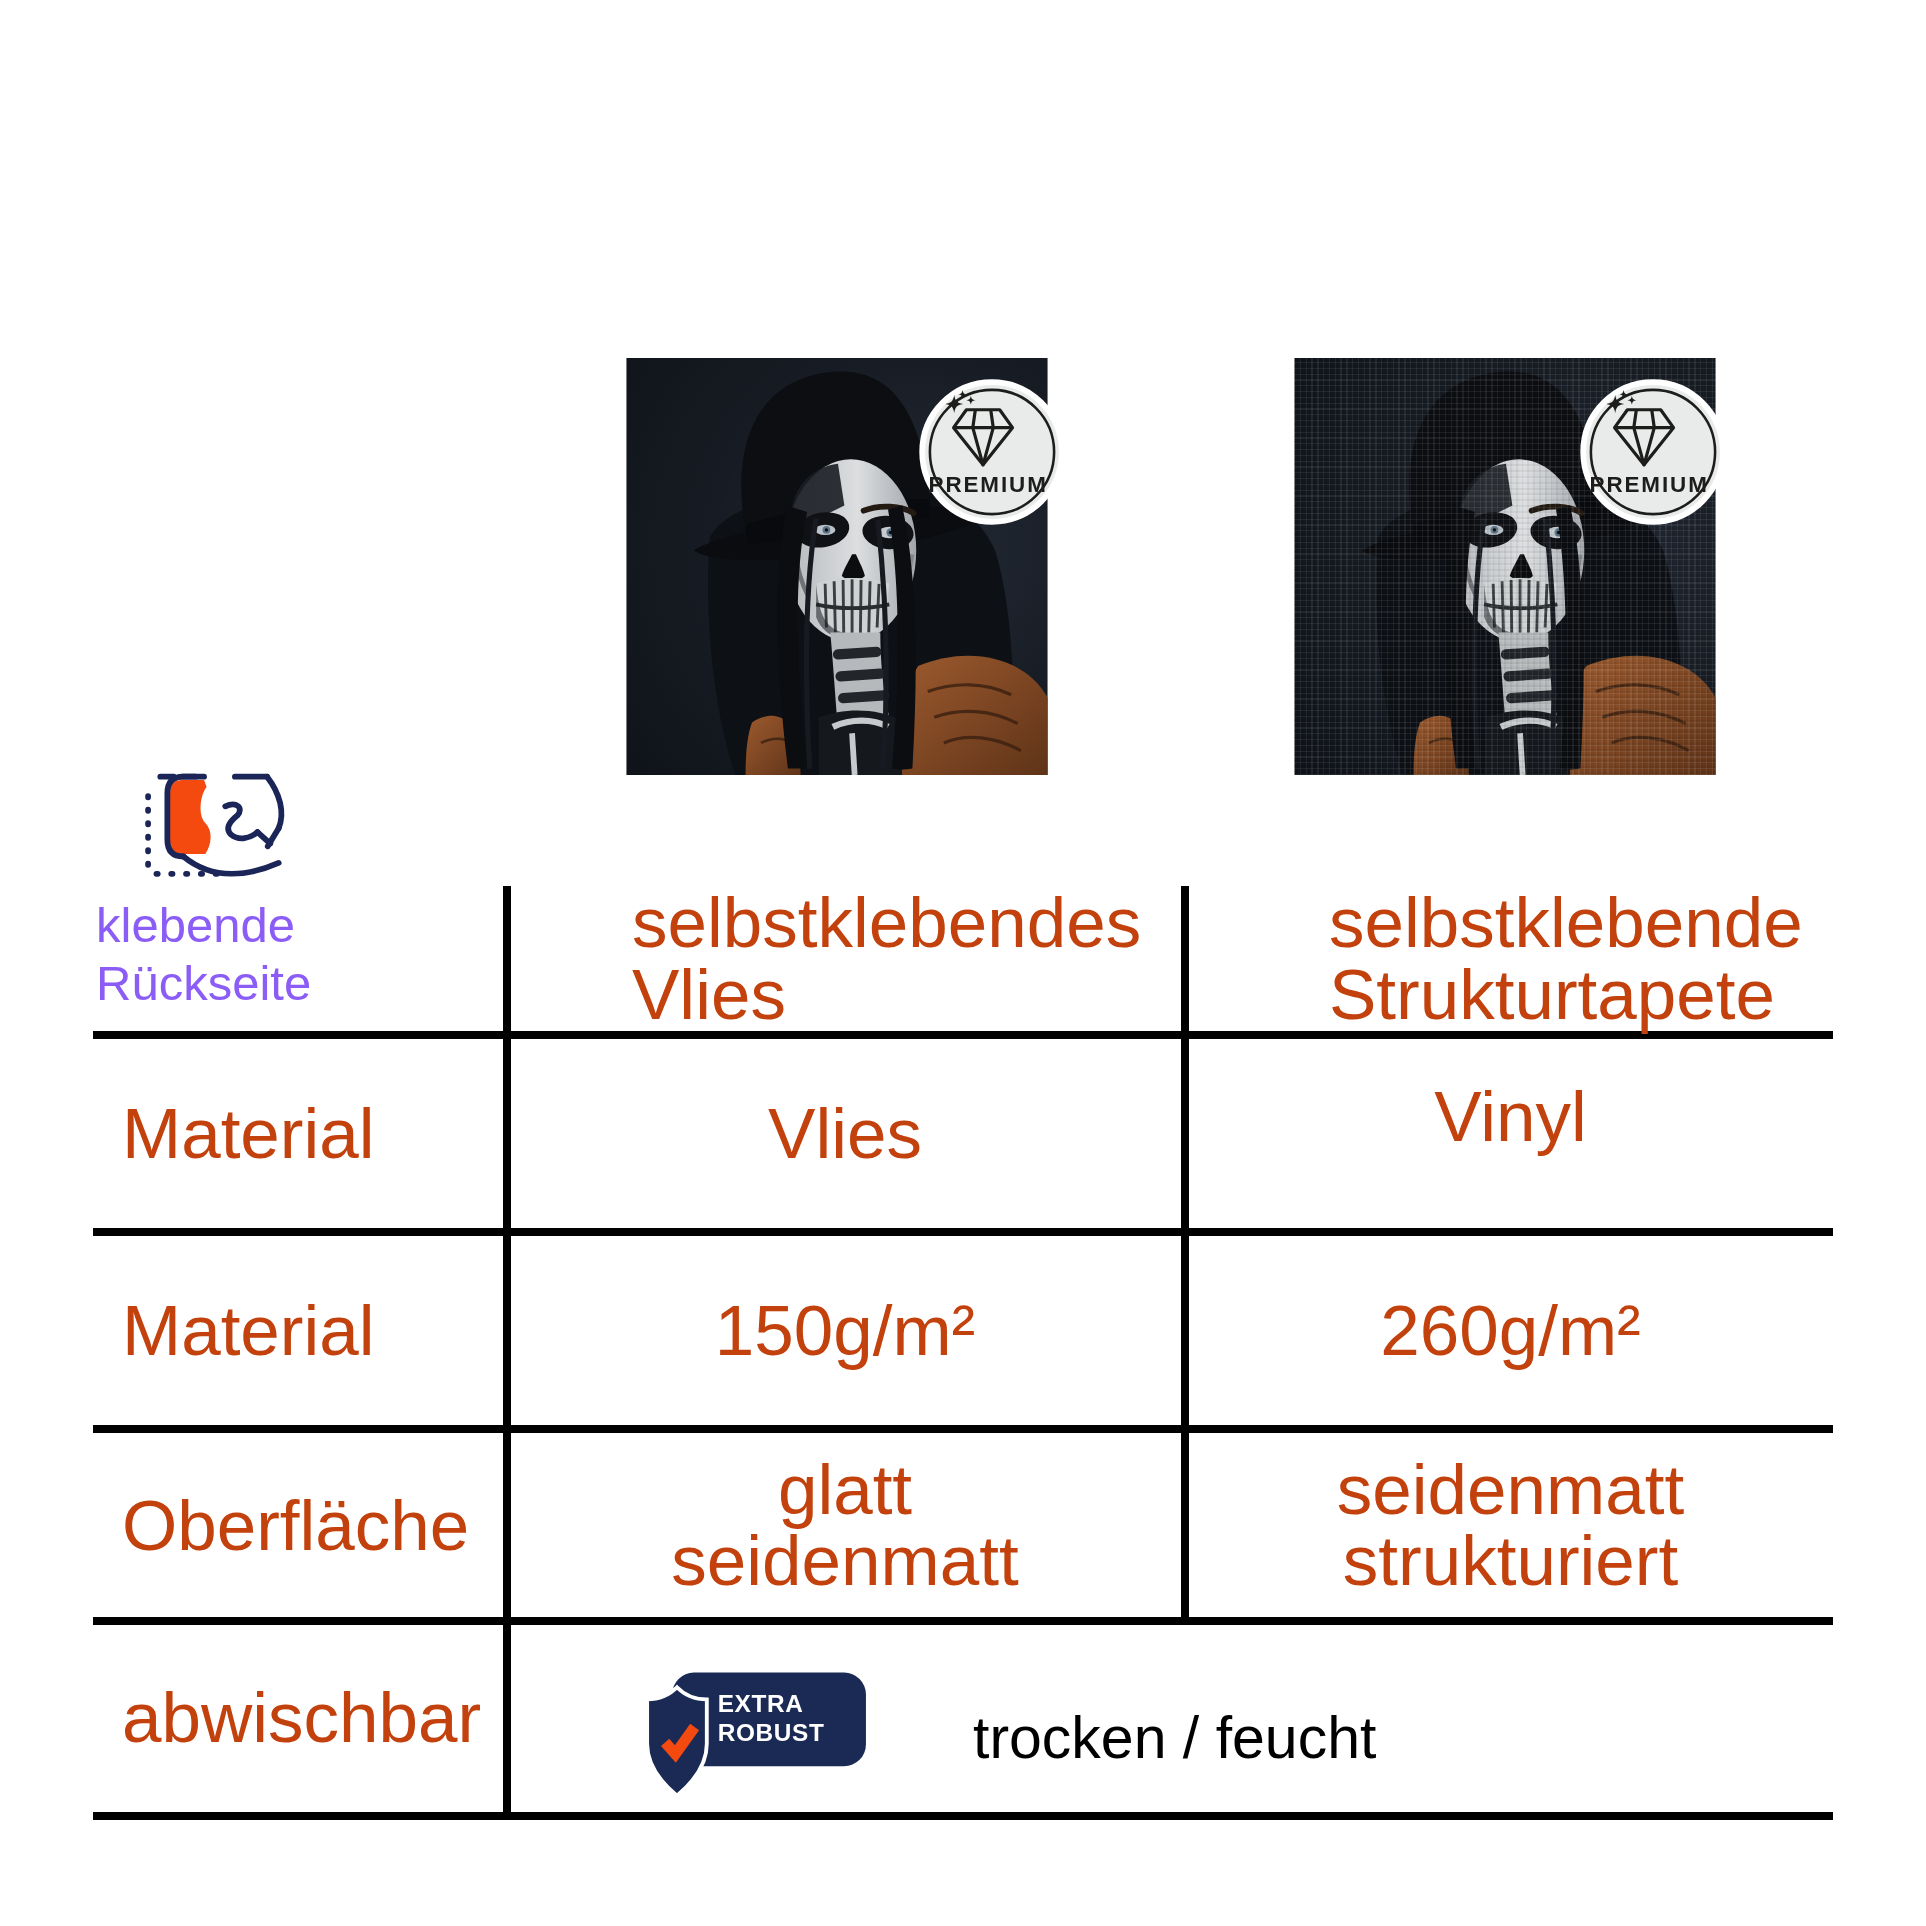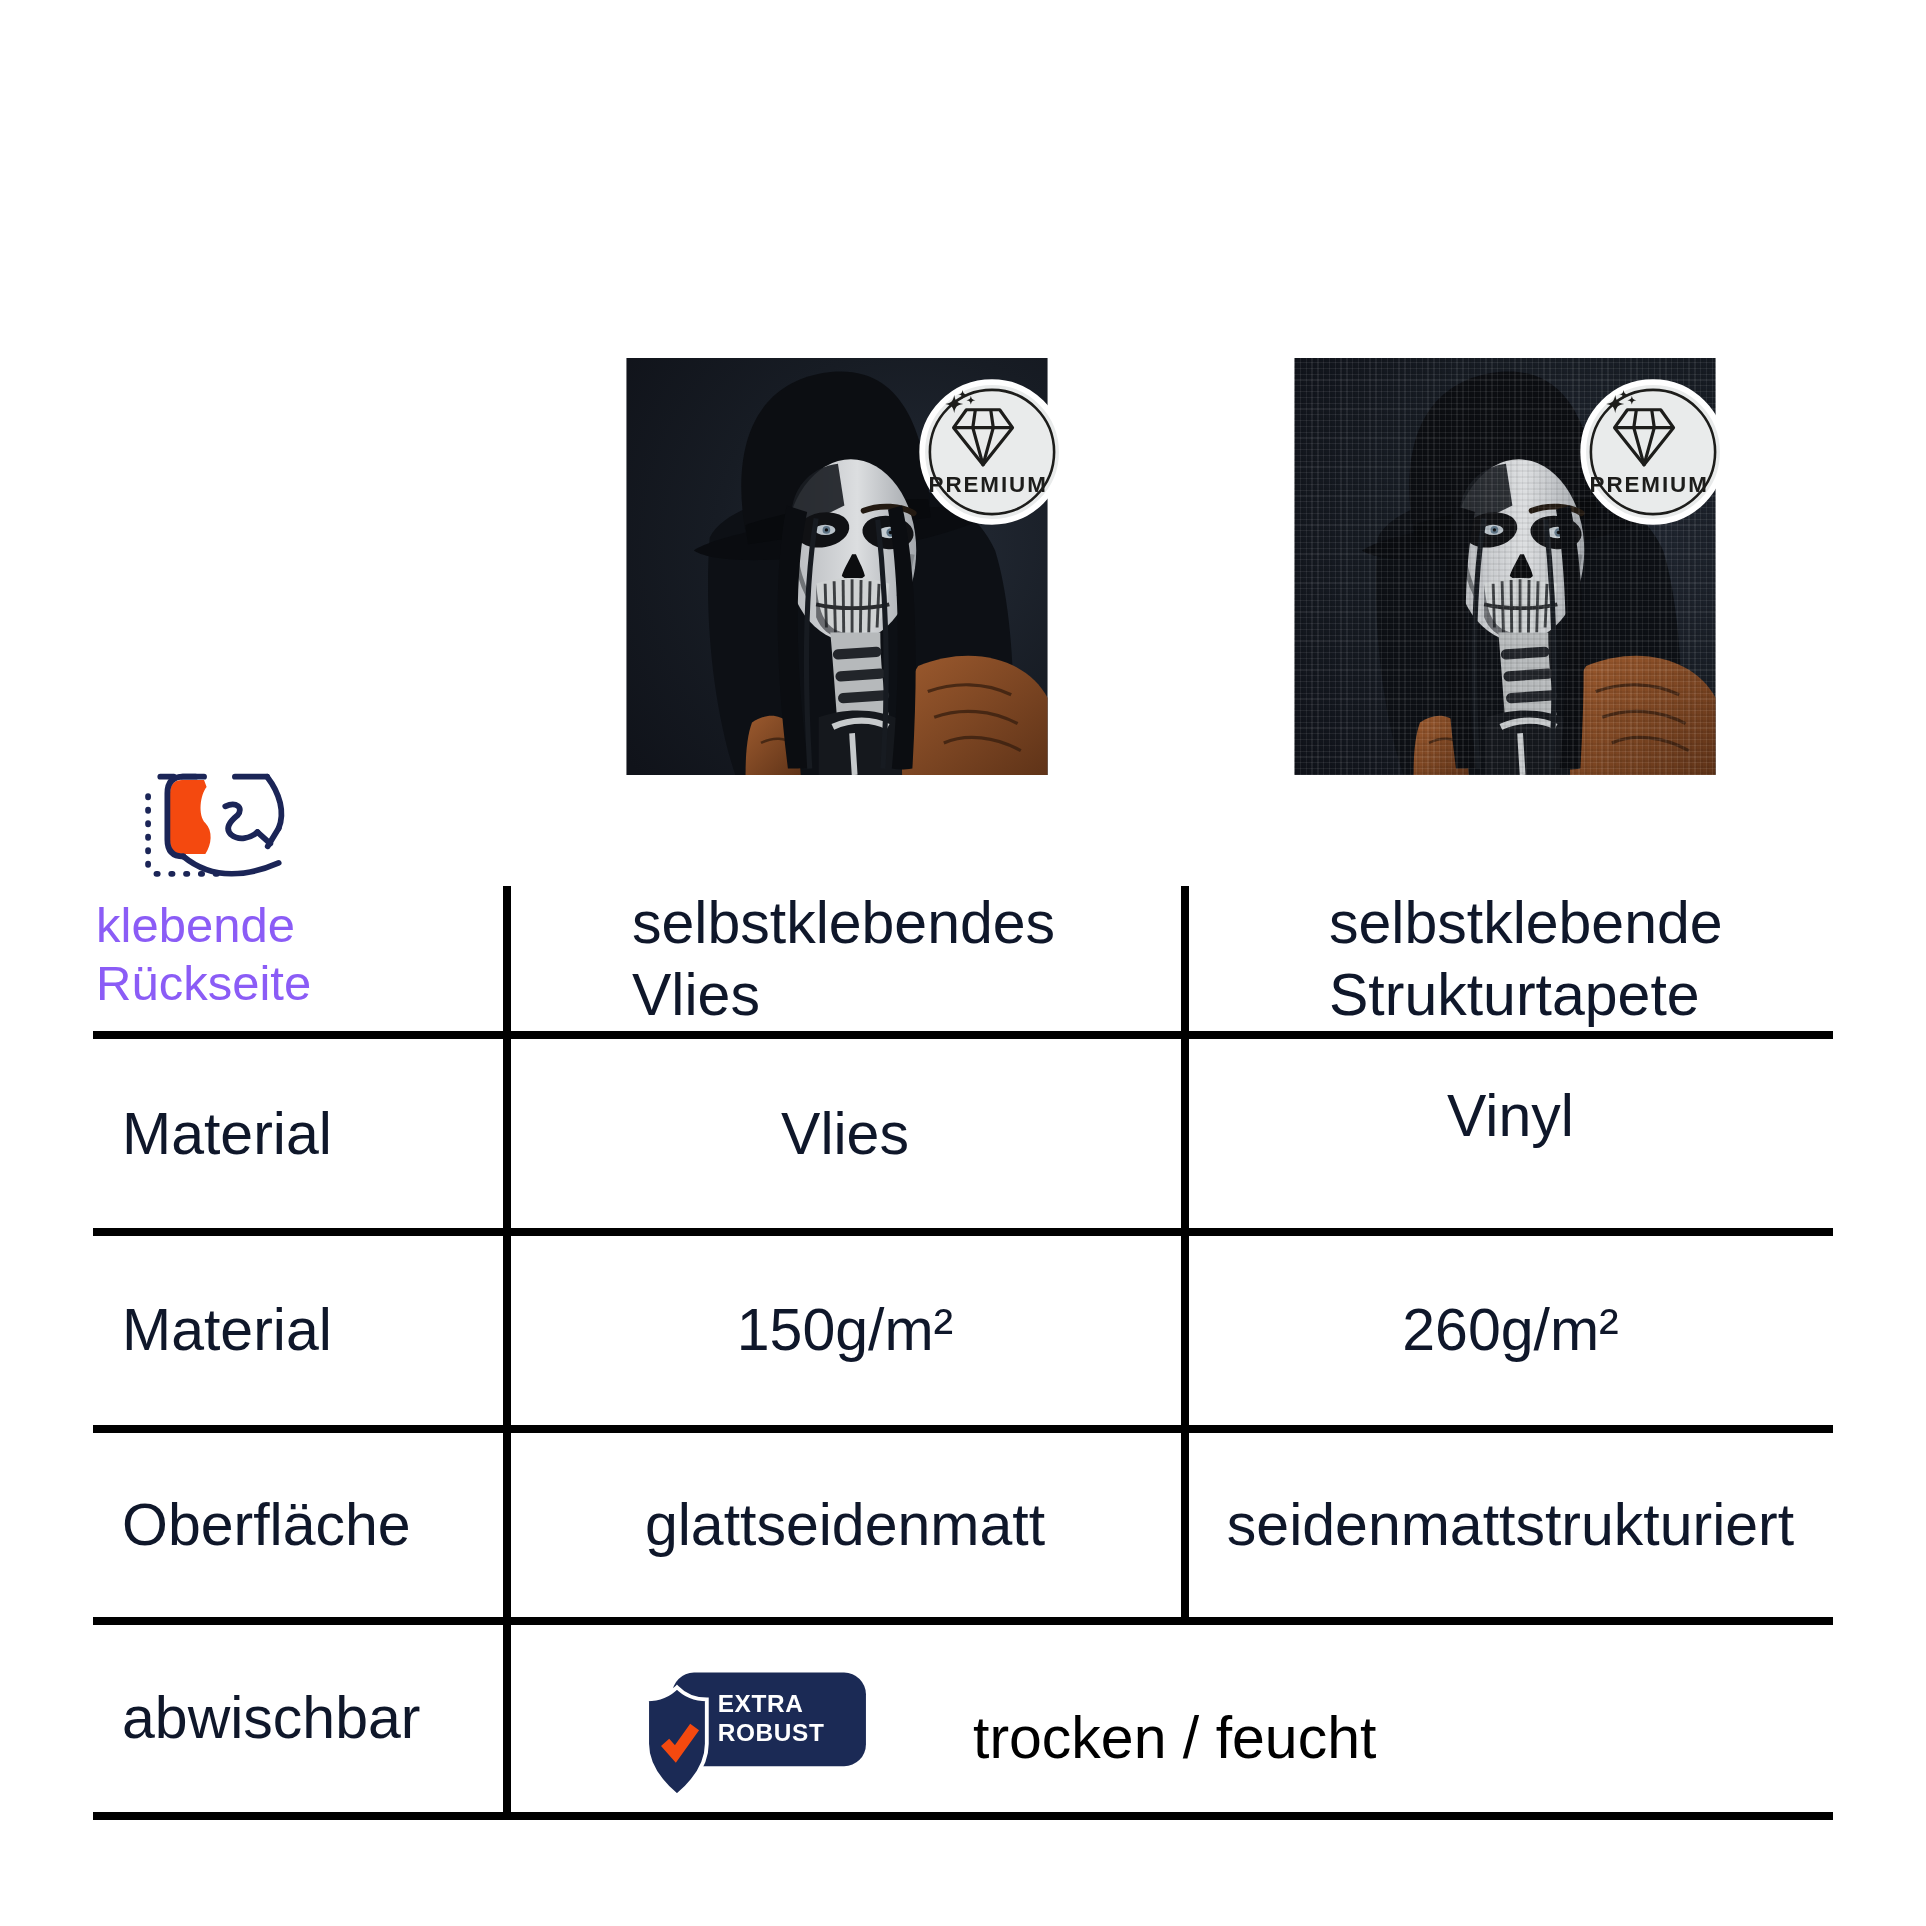--- a/index.html
+++ b/index.html
@@ -30,25 +30,25 @@
   
   .peel-icon{position:absolute;left:141px;top:769px;width:148px;height:116px;}
   .back-feature{position:absolute;left:96px;top:896px;width:244px;text-align:left;
     color:#8b5cf6;font-weight:400;font-size:49px;line-height:58px;}
 
   
   .hline{position:absolute;left:93px;width:1740px;height:7.7px;background:#000;}
   .vline{position:absolute;width:7.7px;background:#000;}
 
   
-  .cell{position:absolute;color:#0f172a;font-size:59px;}
+  .cell{position:absolute;color:#c2410c;font-size:71px;}
   .col-header{top:886px;height:145px;display:flex;flex-direction:column;justify-content:center;line-height:72px;}
   .row-label{left:122px;width:360px;display:flex;align-items:center;}
   .val{display:flex;align-items:center;justify-content:center;text-align:center;}
-  .val.two-line{line-height:71px;text-align:center;}
+  .val.two-line{flex-direction:column;line-height:71px;text-align:center;}
   .v1{left:510px;width:670px;}
   .v2{left:1188px;width:645px;}
 
   
   .robust-badge{position:absolute;left:642px;top:1668px;width:231px;height:135px;}
   .wipe-value{position:absolute;left:973px;top:1644px;height:187px;display:flex;align-items:center;
     color:#000000;font-size:59px;}
 </style>
 </head>
 <body>

